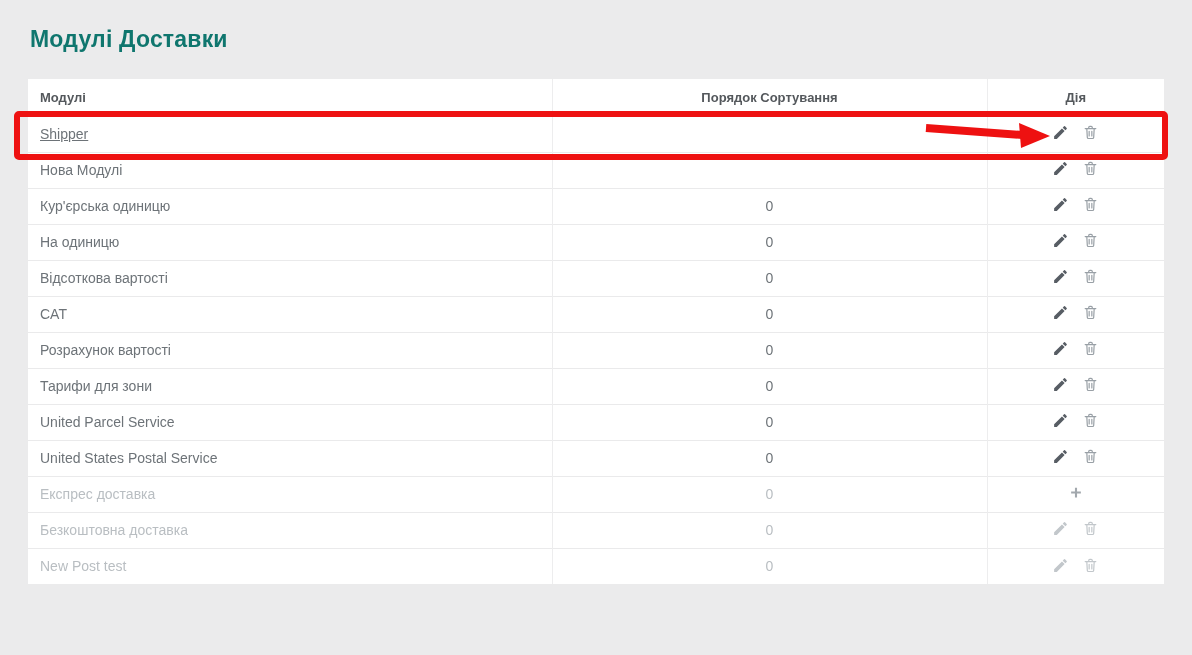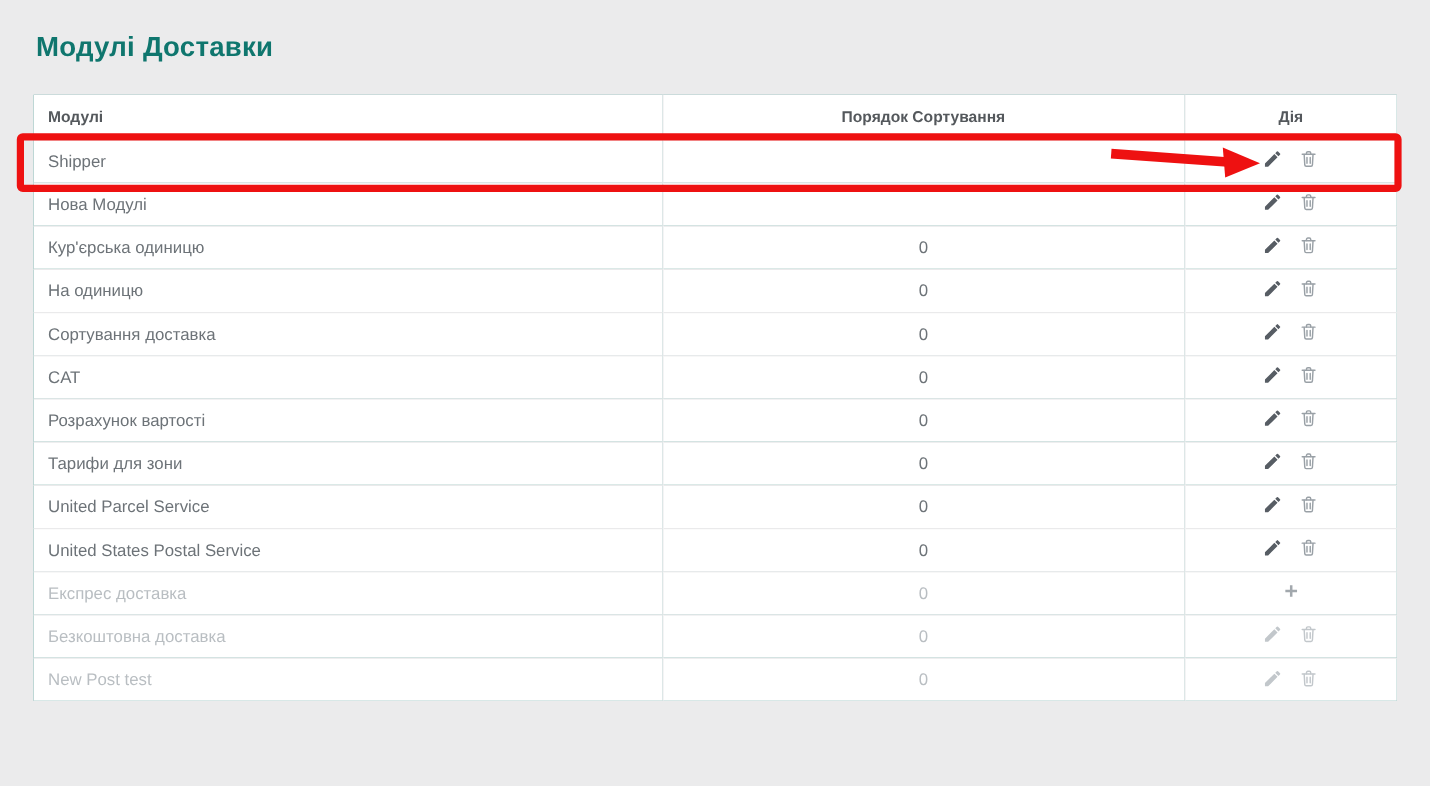--- a/index.html
+++ b/index.html
@@ -13,21 +13,21 @@
   .page-title {
     font-size: 23px;
     font-weight: 700;
     color: #0f766e;
     letter-spacing: .2px;
     margin: 2px 0 26px 2px;
   }
   .table-wrap {
     position: relative;
     width: 1136px;
-    background: #0f766e;
+    background: #f0abfc;
   }
   table {
     width: 100%;
     border-collapse: collapse;
     table-layout: fixed;
   }
   col.c-module { width: 524px; }
   col.c-sort   { width: 435px; }
   col.c-action { width: 177px; }
   th {
@@ -42,21 +42,21 @@
   th.left { text-align: left; padding-left: 12px; }
   th + th, td + td { border-left: 1px solid #ededee; }
   tbody td {
     height: 36px;
     font-size: 14px;
     color: #6d7378;
     vertical-align: middle;
     border-top: 1px solid #eaeaeb;
     background: #fff;
   }
-  tbody tr:first-child td { border-top: none; }
+  tbody tr:first-child td { border-top: none; text-decoration: underline; }
   td.module { text-align: left; padding-left: 12px; }
   td.sort   { text-align: center; }
   td.actions { text-align: center; }
   .actions-inner {
     display: inline-flex;
     align-items: center;
     justify-content: center;
     gap: 12px;
   }
   .icon-btn {
@@ -183,21 +183,21 @@
                   <svg viewBox="0 0 24 24" width="17" height="17" fill="none" stroke="currentColor" stroke-width="1.7" stroke-linecap="round" stroke-linejoin="round">
                     <path d="M4.5 6.5h15"></path>
                     <path d="M9.5 6.3V5c0-.9.7-1.6 1.6-1.6h1.8c.9 0 1.6.7 1.6 1.6v1.3"></path>
                     <path d="M6.8 6.8l.7 12.1c.05.9.8 1.6 1.7 1.6h5.6c.9 0 1.65-.7 1.7-1.6l.7-12.1"></path>
                     <path d="M10.1 10.3v6.6M13.9 10.3v6.6"></path>
                   </svg>
                 </span>
               </span></td>
   </tr>
           <tr>
-    <td class="module">Сортування доставка</td>
+    <td class="module">Відсоткова вартості</td>
     <td class="sort">0</td>
     <td class="actions"><span class="actions-inner">
                 <span class="icon-btn pencil">
                   <svg viewBox="0 0 24 24" width="17" height="17">
                     <path fill="currentColor" d="M3 17.25V21h3.75L17.81 9.94l-3.75-3.75L3 17.25zm17.71-10.21c.39-.39.39-1.02 0-1.41l-2.34-2.34a1 1 0 0 0-1.41 0l-1.83 1.83 3.75 3.75 1.83-1.83z"></path>
                   </svg>
                 </span>
                 <span class="icon-btn trash">
                   <svg viewBox="0 0 24 24" width="17" height="17" fill="none" stroke="currentColor" stroke-width="1.7" stroke-linecap="round" stroke-linejoin="round">
                     <path d="M4.5 6.5h15"></path>

